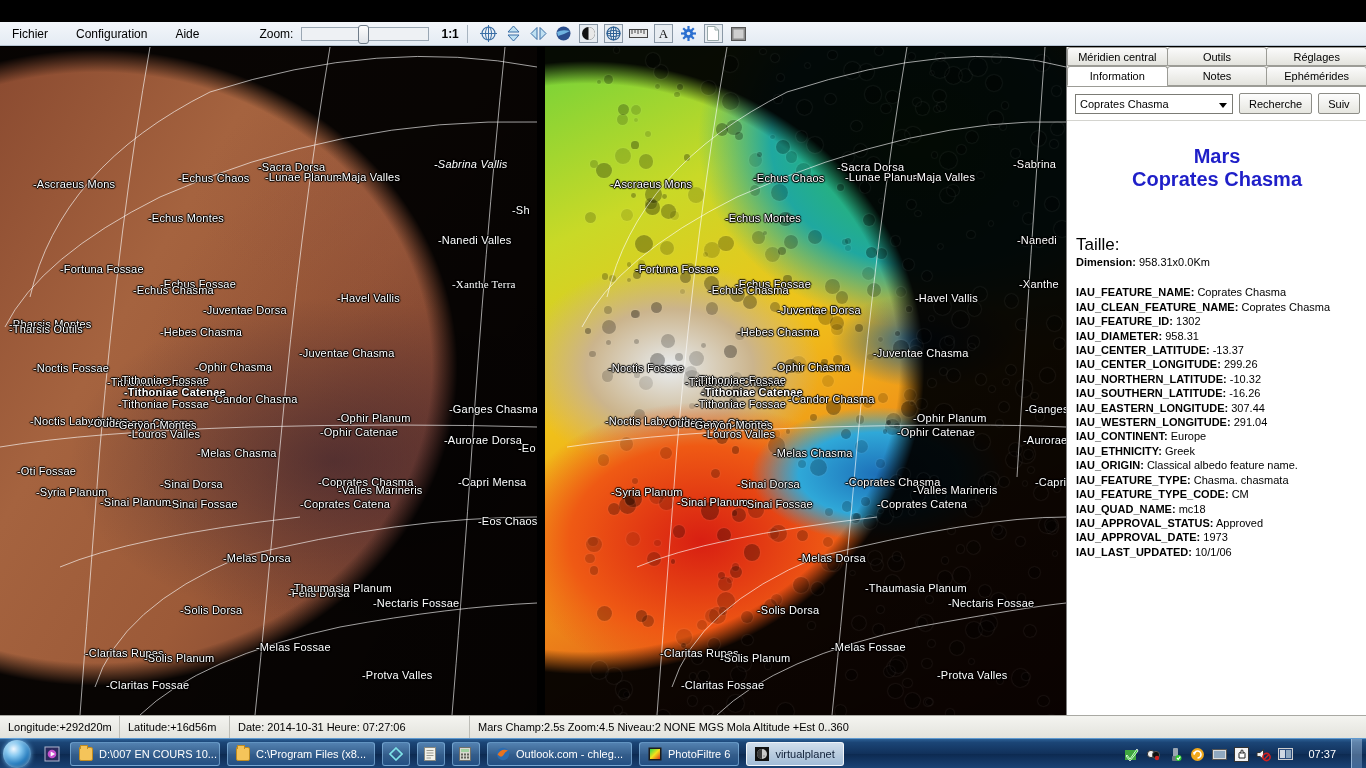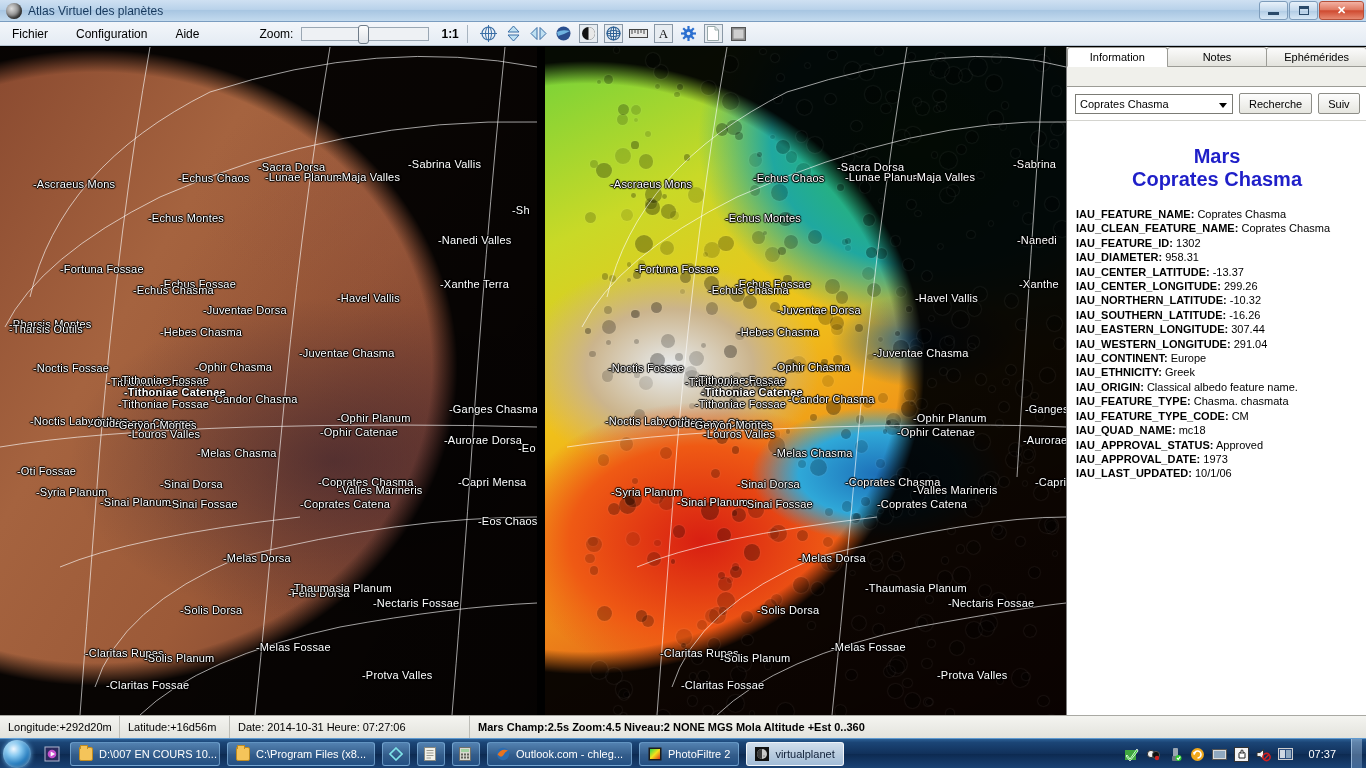--- a/index.html
+++ b/index.html
@@ -161,21 +161,21 @@
 
   
   .statusbar {
     position:absolute; left:0; top:715px; width:1366px; height:23px;
     background:linear-gradient(to bottom,#f4f4f0,#e3e3dd);
     border-top:1px solid #a9a9a3;
     display:flex; align-items:center; font-size:11px; color:#000;
   }
   .st-cell { padding:0 8px; height:100%; display:flex; align-items:center;
              border-right:1px solid #bdbdb7; white-space:nowrap; }
-  .st-cell.last { border-right:none;font-weight:bold; }
+  .st-cell.last { border-right:none; }
 
   
   .taskbar {
     position:absolute; left:0; top:738px; width:1366px; height:30px;
     background:linear-gradient(to bottom,#2b5f94 0%,#1b4576 12%,#11315b 50%,#0c2950 51%,#1a4274 100%);
     border-top:1px solid #5f9ad0;
     display:flex; align-items:center;
   }
   .startorb {
     width:28px; height:28px; margin-left:3px; border-radius:50%;
@@ -208,33 +208,20 @@
     border:1px solid #c08b20; border-radius:1px 2px 2px 2px; position:relative; }
   .folder-ico:after { content:""; position:absolute; left:0; top:-3px; width:6px;
     height:3px; background:#f5c45a; border:1px solid #c08b20; border-bottom:none;
     border-radius:1px 1px 0 0; }
 </style>
 </head>
 <body>
 
 <div class="app">
 
-  <div class="titlebar">
-    <div class="tb-icon"></div>
-    <div class="tb-title">Atlas Virtuel des planètes</div>
-    <div class="tb-btns">
-      <div class="tb-btn">
-          <div class="min-glyph"></div>
-        </div>
-      <div class="tb-btn">
-          <div class="max-glyph"></div>
-        </div>
-      <div class="tb-btn close">✕</div>
-    </div>
-  </div>
 
   <div class="menubar">
     <div class="menu-item">Fichier</div>
     <div class="menu-item">Configuration</div>
     <div class="menu-item">Aide</div>
 
     <div class="zoom-label">Zoom:</div>
     <div class="zoom-slider">
       <div class="zoom-thumb"></div>
     </div>
@@ -341,28 +328,28 @@
           <path d="M60 520 Q130 490 300 470"></path>
           <path d="M140 668 Q200 610 340 580 Q450 560 537 556"></path>
         </g>
       </svg>
       <div id="labels-left">
           <div class="lbl" style="left: 33px; top: 131px;">-Ascraeus Mons</div>
           <div class="lbl" style="left: 178px; top: 125px;">-Echus Chaos</div>
           <div class="lbl" style="left: 258px; top: 114px;">-Sacra Dorsa</div>
           <div class="lbl" style="left: 265px; top: 124px;">-Lunae Planum</div>
           <div class="lbl" style="left: 338px; top: 124px;">-Maja Valles</div>
-          <div class="lbl" style="left: 408px; top: 111px;">-Sabrina Vallis</div>
+          <div class="lbl" style="left: 434px; top: 111px; font-style: italic;">-Sabrina Vallis</div>
           <div class="lbl" style="left: 512px; top: 157px;">-Sh</div>
           <div class="lbl" style="left: 148px; top: 165px;">-Echus Montes</div>
           <div class="lbl" style="left: 438px; top: 187px;">-Nanedi Valles</div>
           <div class="lbl" style="left: 60px; top: 216px;">-Fortuna Fossae</div>
           <div class="lbl" style="left: 160px; top: 231px;">-Echus Fossae</div>
           <div class="lbl" style="left: 133px; top: 237px;">-Echus Chasma</div>
-          <div class="lbl" style="left: 440px; top: 231px;">-Xanthe Terra</div>
+          <div class="lbl" style="left: 452px; top: 231px; font-family: Liberation Serif, serif;">-Xanthe Terra</div>
           <div class="lbl" style="left: 337px; top: 245px;">-Havel Vallis</div>
           <div class="lbl" style="left: 203px; top: 257px;">-Juventae Dorsa</div>
           <div class="lbl" style="left: 9px; top: 271px;">-Pharsis Montes</div>
           <div class="lbl" style="left: 9px; top: 276px;">-Tharsis Outils</div>
           <div class="lbl" style="left: 160px; top: 279px;">-Hebes Chasma</div>
           <div class="lbl" style="left: 299px; top: 300px;">-Juventae Chasma</div>
           <div class="lbl" style="left: 33px; top: 315px;">-Noctis Fossae</div>
           <div class="lbl" style="left: 195px; top: 314px;">-Ophir Chasma</div>
           <div class="lbl" style="left: 107px; top: 329px;">-Tithonium Chasma</div>
           <div class="lbl" style="left: 118px; top: 327px;">-Tithoniae Fossae</div>
@@ -887,39 +874,51 @@
           <div class="lbl" style="left: 286px; top: 594px;">-Melas Fossae</div>
           <div class="lbl" style="left: 115px; top: 600px;">-Claritas Rupes</div>
           <div class="lbl" style="left: 175px; top: 605px;">-Solis Planum</div>
           <div class="lbl" style="left: 392px; top: 622px;">-Protva Valles</div>
           <div class="lbl" style="left: 136px; top: 632px;">-Claritas Fossae</div>
         </div>
     </div>
   </div>
 
   <div class="infopanel">
+    <div class="tabrow">
+      <div class="tab">Méridien central</div>
+      <div class="tab">Outils</div>
+      <div class="tab">Réglages</div>
+    </div>
     <div class="tabrow2">
       <div class="tab active">Information</div>
       <div class="tab">Notes</div>
       <div class="tab">Ephémérides</div>
     </div>
 
     <div class="panel-body">
       <div class="searchrow">
         <div class="combo">
           <span>Coprates Chasma</span>
           <span class="arrow"></span>
         </div>
         <div class="btn">Recherche</div>
         <div class="btn">Suiv</div>
       </div>
 
       <div class="planet-name">Mars</div>
       <div class="feature-name">Coprates Chasma</div>
 
+      <div class="sec" style="margin-top:44px">
+        <h2>Taille:</h2>
+        <div class="kv">
+          <b>Dimension:</b>
+          <span>958.31x0.0Km</span>
+        </div>
+      </div>
 
 
       <div class="sec" style="margin-top:16px">
         <div id="iau-rows">
             <div class="kv"><b>IAU_FEATURE_NAME:</b><span> Coprates Chasma</span></div>
             <div class="kv"><b>IAU_CLEAN_FEATURE_NAME:</b><span> Coprates Chasma</span></div>
             <div class="kv"><b>IAU_FEATURE_ID:</b><span> 1302</span></div>
             <div class="kv"><b>IAU_DIAMETER:</b><span> 958.31</span></div>
             <div class="kv"><b>IAU_CENTER_LATITUDE:</b><span> -13.37</span></div>
             <div class="kv"><b>IAU_CENTER_LONGITUDE:</b><span> 299.26</span></div>
@@ -1019,21 +1018,21 @@
             <rect x="2" y="2" width="10" height="10" fill="url(#pfg)"></rect>
             <defs>
               <linearGradient id="pfg" x1="0" y1="0" x2="1" y2="1">
                 <stop offset="0%" stop-color="#2fd64a"></stop>
                 <stop offset="50%" stop-color="#f3e21c"></stop>
                 <stop offset="100%" stop-color="#e03a1c"></stop>
               </linearGradient>
             </defs>
           </svg>
       </span>
-      <span>PhotoFiltre 2</span>
+      <span>PhotoFiltre 6</span>
     </div>
     <div class="tb-task active">
       <span class="ti">
         <svg width="14" height="14" viewBox="0 0 14 14">
             <rect width="14" height="14" fill="#101010"></rect>
             <circle cx="7" cy="7" r="5" fill="#c9c9c9"></circle>
             <circle cx="5" cy="6" r="1.2" fill="#9a9a9a"></circle>
             <circle cx="9" cy="9" r="0.9" fill="#9a9a9a"></circle>
             <path d="M7 2 A5 5 0 0 0 7 12 Z" fill="#3a3a3a"></path>
           </svg>

